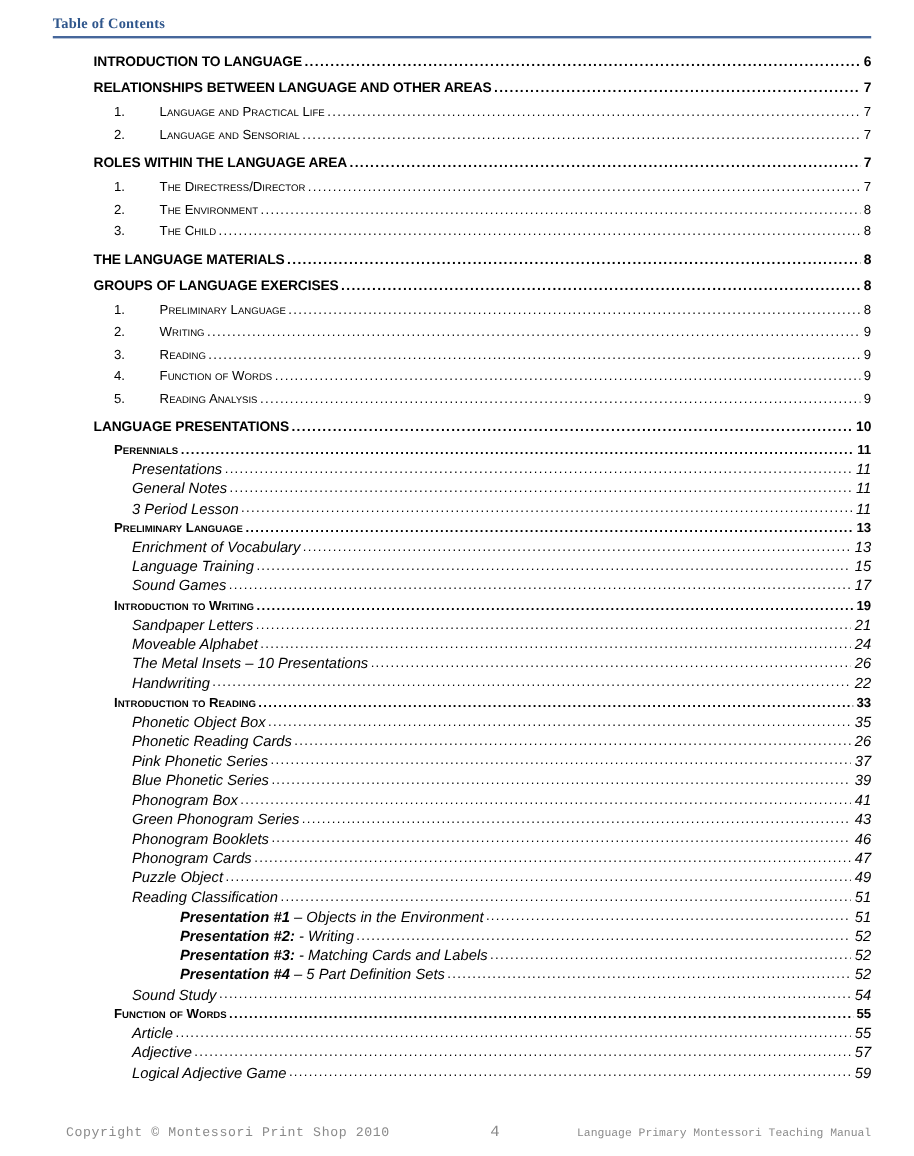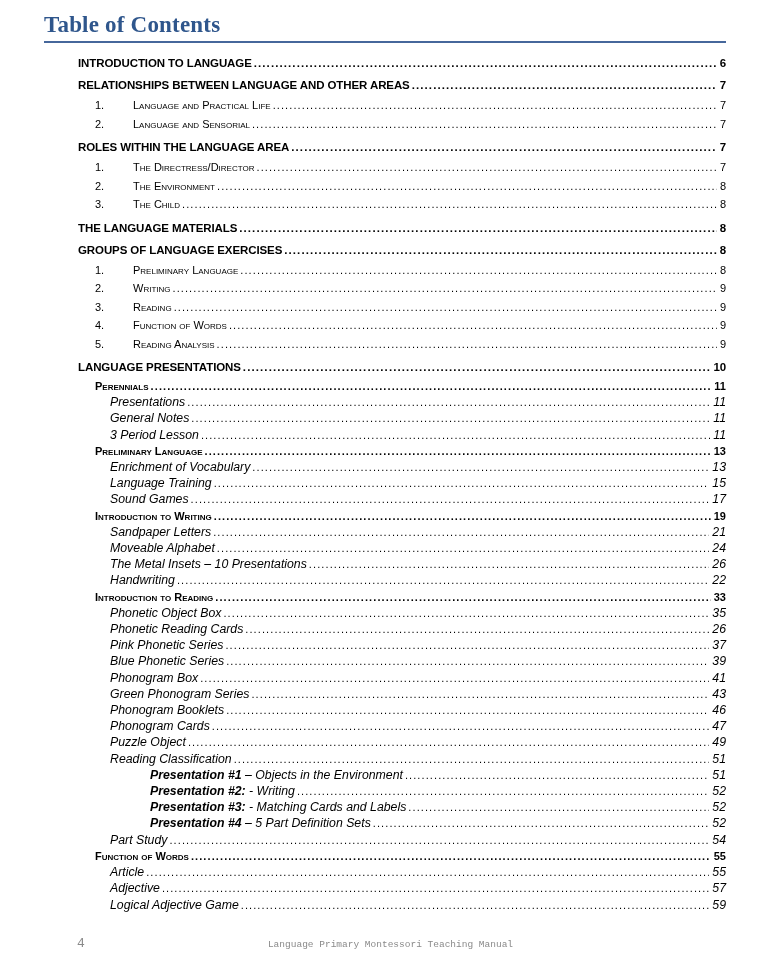--- a/index.html
+++ b/index.html
@@ -14,21 +14,21 @@
     box-sizing: border-box;
     width: 762px; height: 963px;
     padding: 12px 36px 0 44px;
     display: flex;
     flex-direction: column;
     background: #fff;
   }
   .doc-title {
     font-family: "Liberation Serif", "DejaVu Serif", serif;
     font-weight: bold;
-    font-size: 23px;
+    font-size: 12px;
     letter-spacing: 0.2px;
     color: var(--accent, #2F568C);
     margin: 0;
     padding-bottom: 3px;
     border-bottom: 2.5px solid var(--rule, #46679B);
   }
   .toc { margin-top: 6px; }
   .row {
     display: flex;
     align-items: center;
@@ -320,21 +320,21 @@
         <span class="label"><span class="bp">Presentation #3:</span> - Matching Cards and Labels</span>
         <span class="leader">............................................................................................................................................................................................................................................................................................................</span>
         <span class="pg">52</span>
       </div>
       <div class="row lvl4">
         <span class="label"><span class="bp">Presentation #4</span> – 5 Part Definition Sets</span>
         <span class="leader">............................................................................................................................................................................................................................................................................................................</span>
         <span class="pg">52</span>
       </div>
       <div class="row lvl4">
-        <span class="label">Part Study</span>
+        <span class="label">Sound Study</span>
         <span class="leader">............................................................................................................................................................................................................................................................................................................</span>
         <span class="pg">54</span>
       </div>
       <div class="row lvl3">
         <span class="label">Function of Words</span>
         <span class="leader">............................................................................................................................................................................................................................................................................................................</span>
         <span class="pg">55</span>
       </div>
       <div class="row lvl4">
         <span class="label">Article</span>
@@ -347,16 +347,17 @@
         <span class="pg">57</span>
       </div>
       <div class="row lvl4">
         <span class="label">Logical Adjective Game</span>
         <span class="leader">............................................................................................................................................................................................................................................................................................................</span>
         <span class="pg">59</span>
       </div>
     </div>
 
   <div class="footer">
+    <span class="f-left">Copyright © Montessori Print Shop 2010</span>
     <span class="f-center">4</span>
     <span class="f-right">Language Primary Montessori Teaching Manual</span>
   </div>
 </div>
 
 </body></html>

